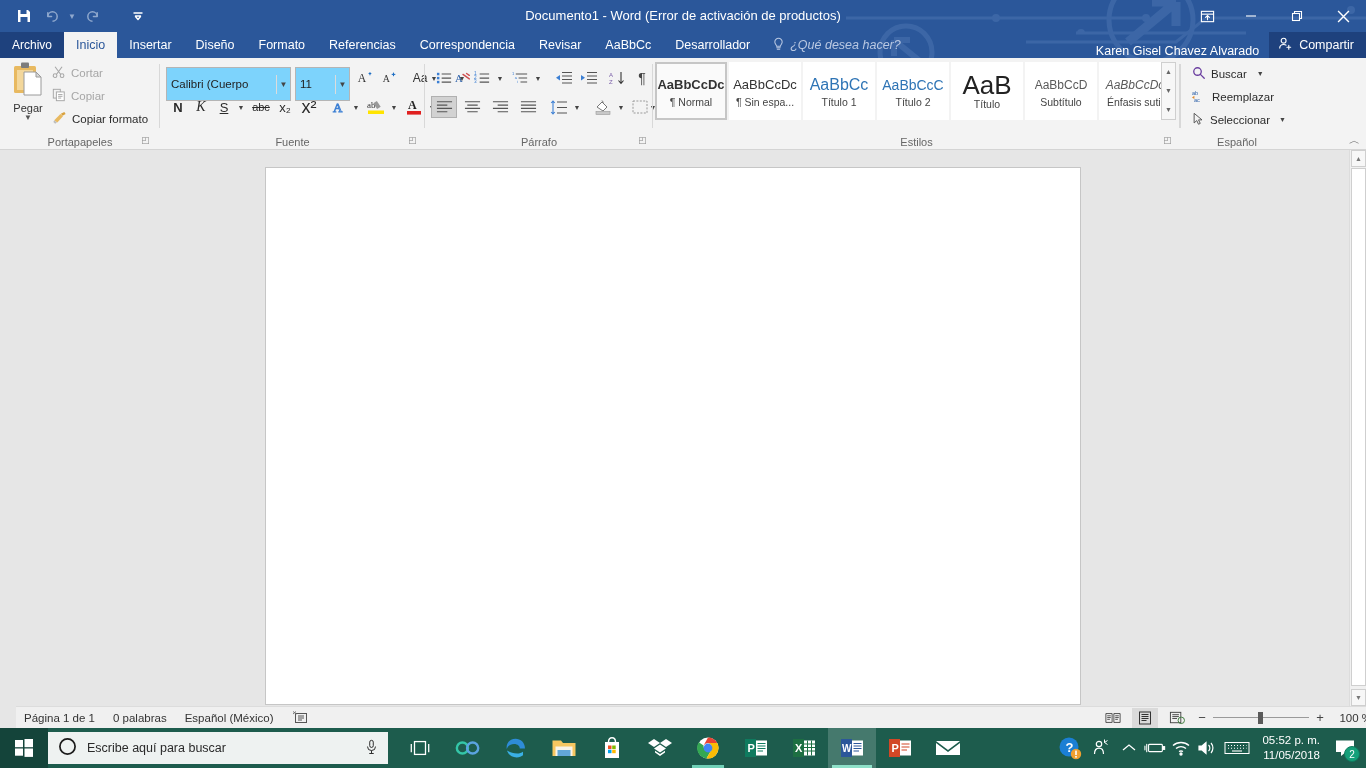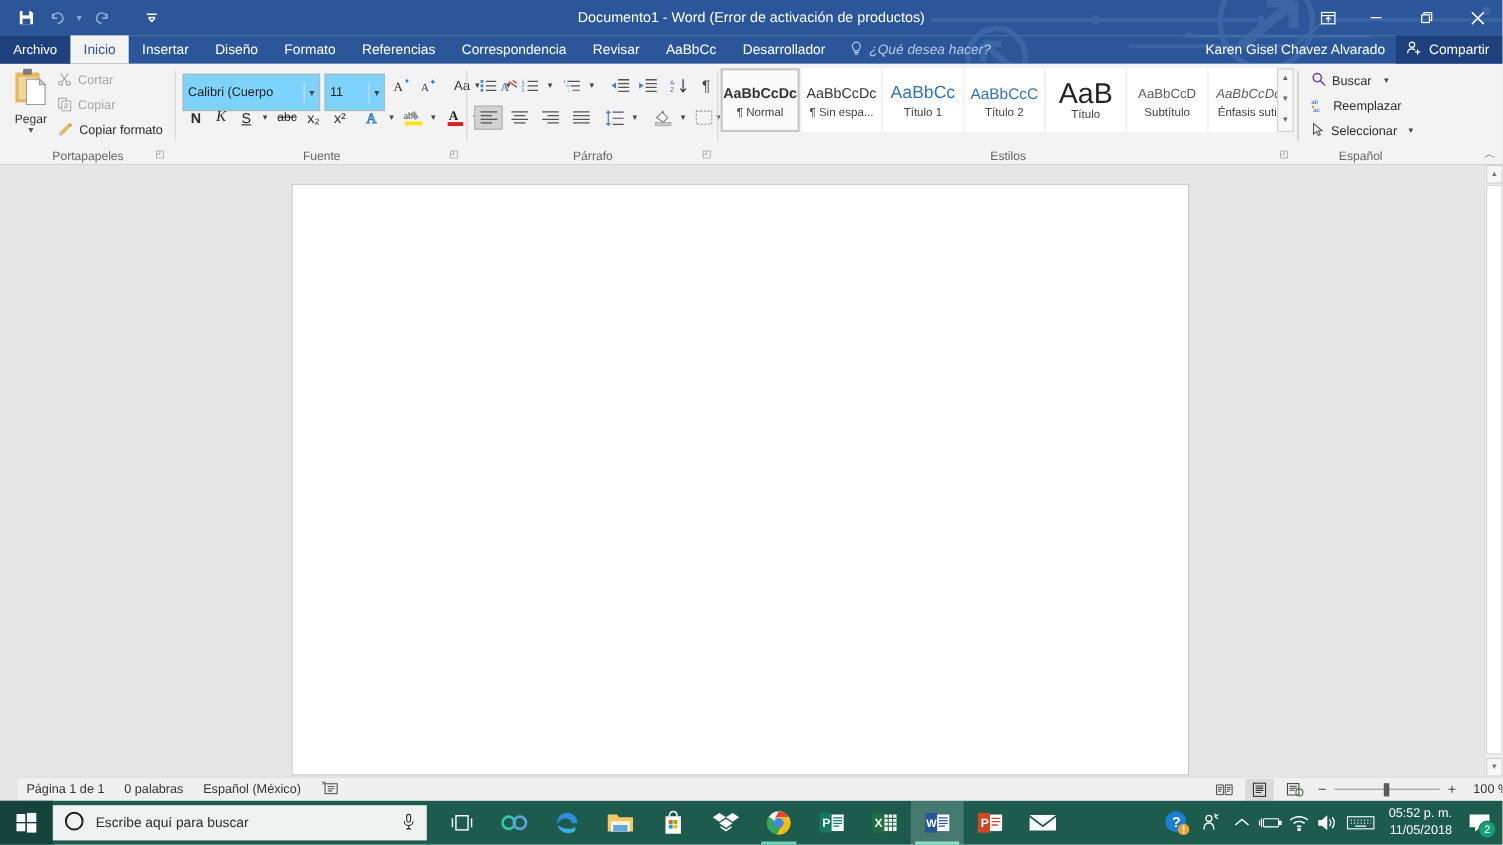--- a/index.html
+++ b/index.html
@@ -45,21 +45,21 @@
   .tab {
     padding: 0 12px; height: 26px; line-height: 26px; font-size: 12.5px; color: #ffffff; white-space: nowrap;
   }
   .tab.file { background: #1e417d; font-size: 12px; }
   .tab.active { background: #f3f3f3; color: #2b579a; }
   .tellme {
     display: flex; align-items: center; gap: 5px; height: 26px; padding: 0 10px;
     color: #b9c8e2; font-size: 12.5px; font-style: italic;
   }
   .userarea {
-    position: absolute; right: 0; top: 0; height: 26px; display: flex; align-items: center; z-index: 3;
+    position: absolute; right: 0; top: 0; height: 26px; display: flex; align-items: flex-end; z-index: 3;
   }
   .username { color: #ffffff; font-size: 12.5px; padding: 0 10px; white-space: nowrap;}
   .sharebtn {
     display: flex; align-items: center; gap: 6px; height: 26px; padding: 0 12px 0 9px;
     background: #1e417d; color: #ffffff; font-size: 12.5px;
   }
 
   
   .ribbon {
     position: absolute; top: 58px; left: 0; width: 1366px; height: 92px;
@@ -446,21 +446,21 @@
       </div>
       <div class="rbtn" style="left:75px; top:38px; width:12px;">
           <span class="caret8">▼</span>
         </div>
       <div class="rbtn" style="left:89px; top:38px; width:24px; text-decoration:line-through; font-size:11px;">
         <span>abc</span>
       </div>
       <div class="rbtn" style="left:114px; top:38px; width:22px; font-size:13px;">
         <span>x₂</span>
       </div>
-      <div class="rbtn" style="left:138px; top:38px; width:22px; font-size:13px;">
+      <div class="rbtn" style="left:138px; top:38px; width:22px; font-size:18px;">
         <span>x²</span>
       </div>
       <div class="rbtn" style="left:168px; top:38px; width:22px;">
         <svg width="16" height="16" viewBox="0 0 16 16">
             <text x="2" y="13" font-size="13" font-family="Liberation Serif,serif" fill="none" stroke="#3b7fd4" stroke-width=".9">A</text>
           </svg>
       </div>
       <div class="rbtn" style="left:190px; top:38px; width:12px;">
           <span class="caret8">▼</span>
         </div>

